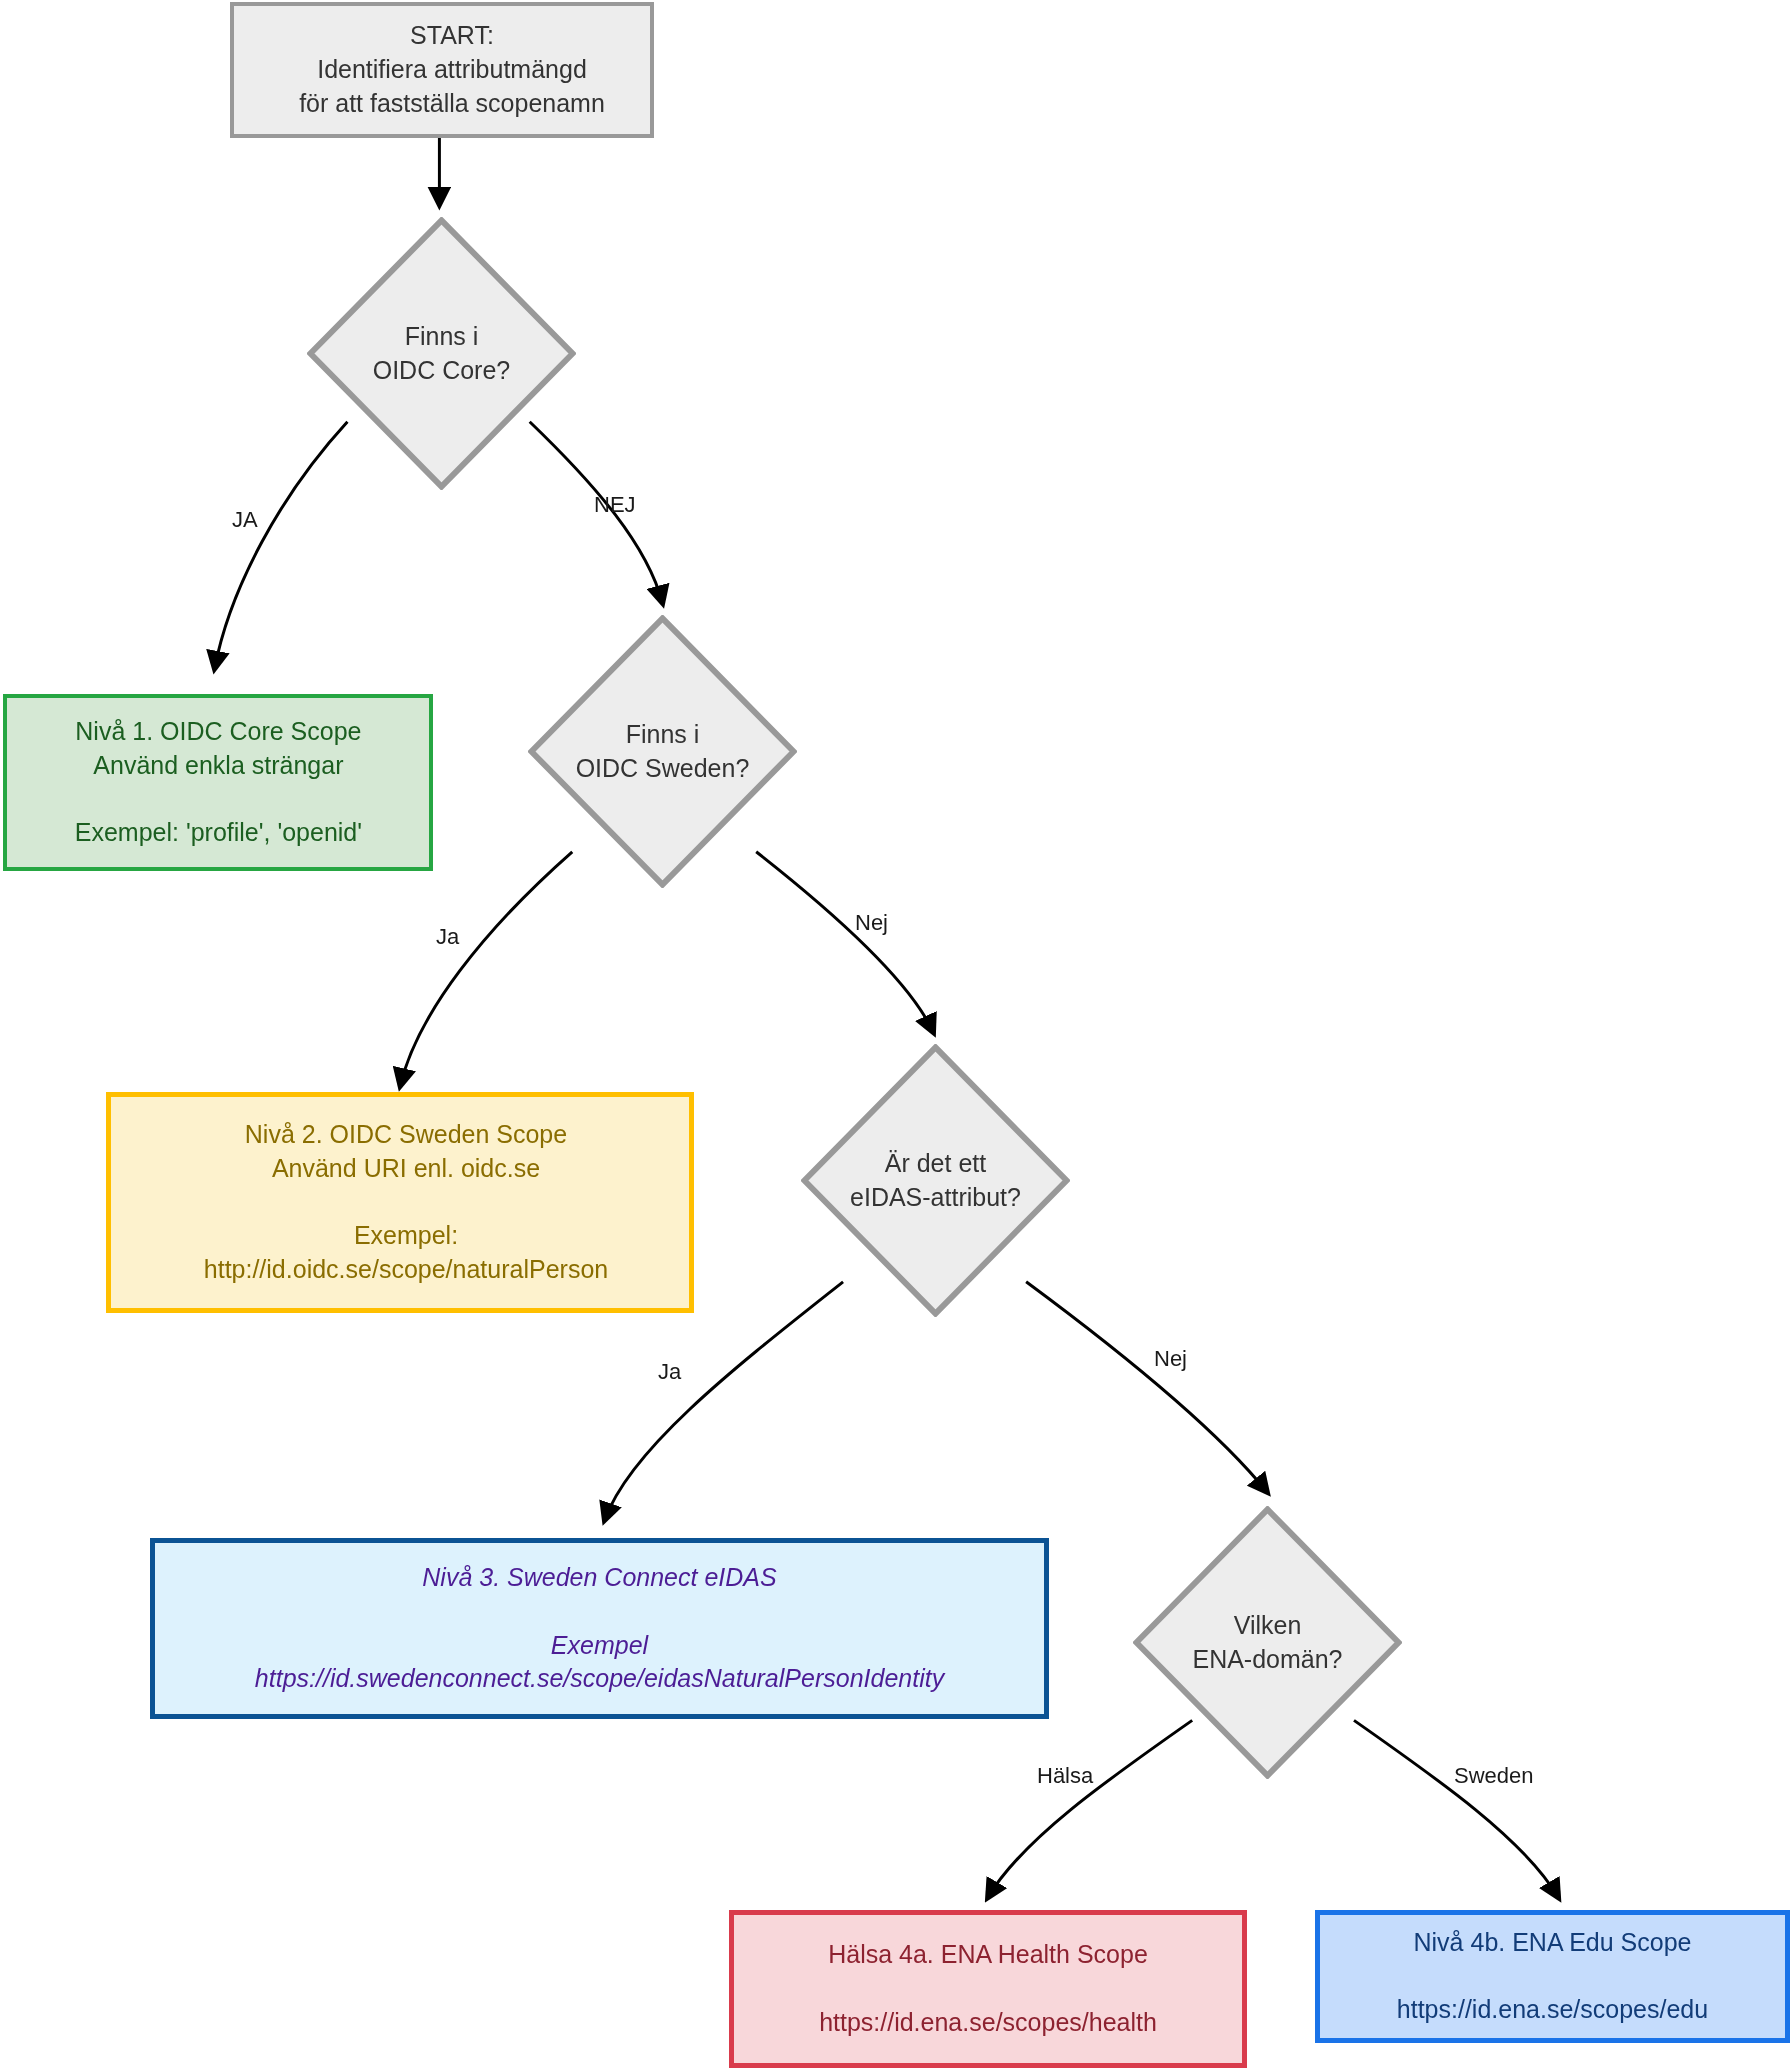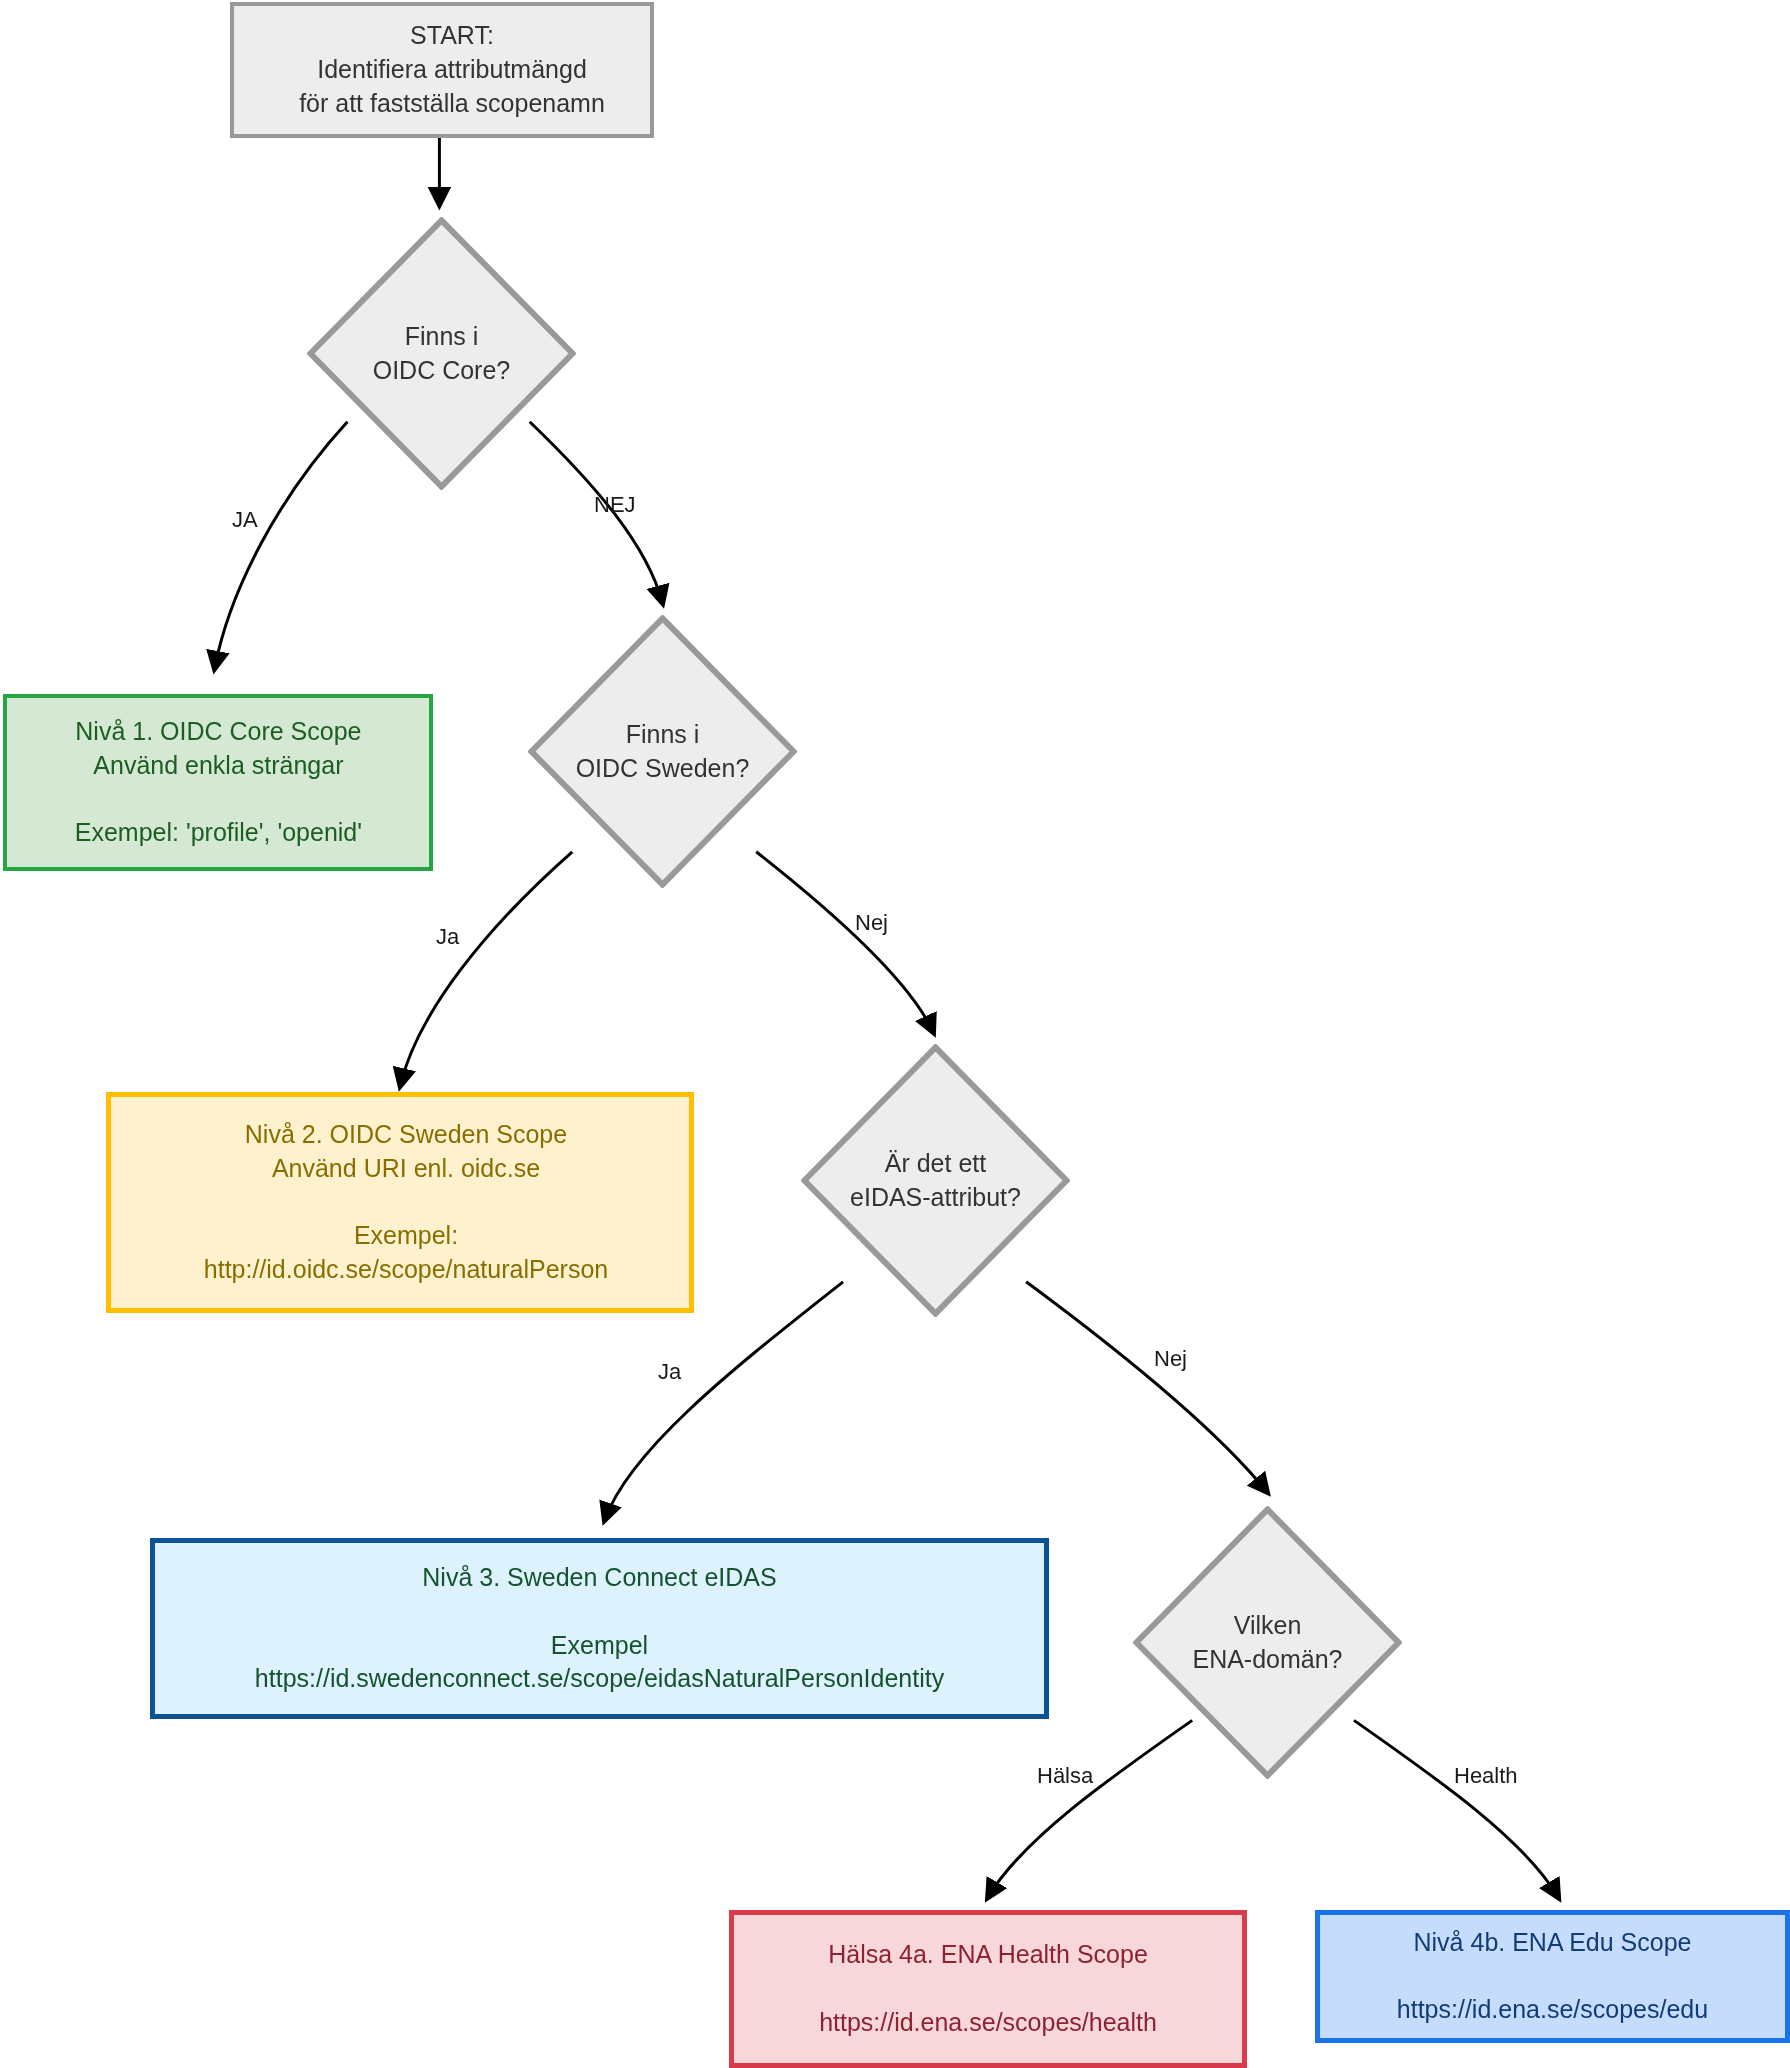--- a/index.html
+++ b/index.html
@@ -58,22 +58,23 @@
   }
   .rect-yellow {
     background: #fdf2cd;
     border: 5.1px solid #ffbf00;
     color: #8a6d00;
     font-size: 25px;
   }
   .rect-blue-light {
     background: #ddf2fd;
     border: 5.1px solid #0b5394;
-    color: #14532d;
-    font-size: 25px;
+    color: #4c1d95;
+    font-size: 25px;
+    font-style: italic;
   }
   .rect-red {
     background: #f8d7da;
     border: 5.1px solid #d93b4c;
     color: #8d2230;
     font-size: 25px;
   }
   .rect-blue {
     background: #c5dcfc;
     border: 5.1px solid #1a73e8;
@@ -206,21 +207,21 @@
   <div class="node diamond" style="left:1133px; top:1506px; width:269px; height:273px;">
     <svg class="dia-shape" viewBox="0 0 316 320" preserveAspectRatio="none">
       <polygon points="158,4 312,160 158,316 4,160" fill="#ededed" stroke="#999999" stroke-width="7"></polygon>
     </svg>
     <span class="txt">Vilken
 ENA-domän?</span>
   </div>
 
   <div class="edge-label" style="left:1037px; top:1763px;">Hälsa</div>
 
-  <div class="edge-label" style="left:1454px; top:1763px;">Health</div>
+  <div class="edge-label" style="left:1454px; top:1763px;">Sweden</div>
 
   <div class="node rect rect-red" style="left:729px; top:1910px; width:518px; height:158px;">
     <span class="txt">Hälsa 4a. ENA Health Scope
 
 https://id.ena.se/scopes/health</span>
   </div>
 
   <div class="node rect rect-blue" style="left:1315px; top:1910px; width:475px; height:133px;">
     <span class="txt">Nivå 4b. ENA Edu Scope
 

